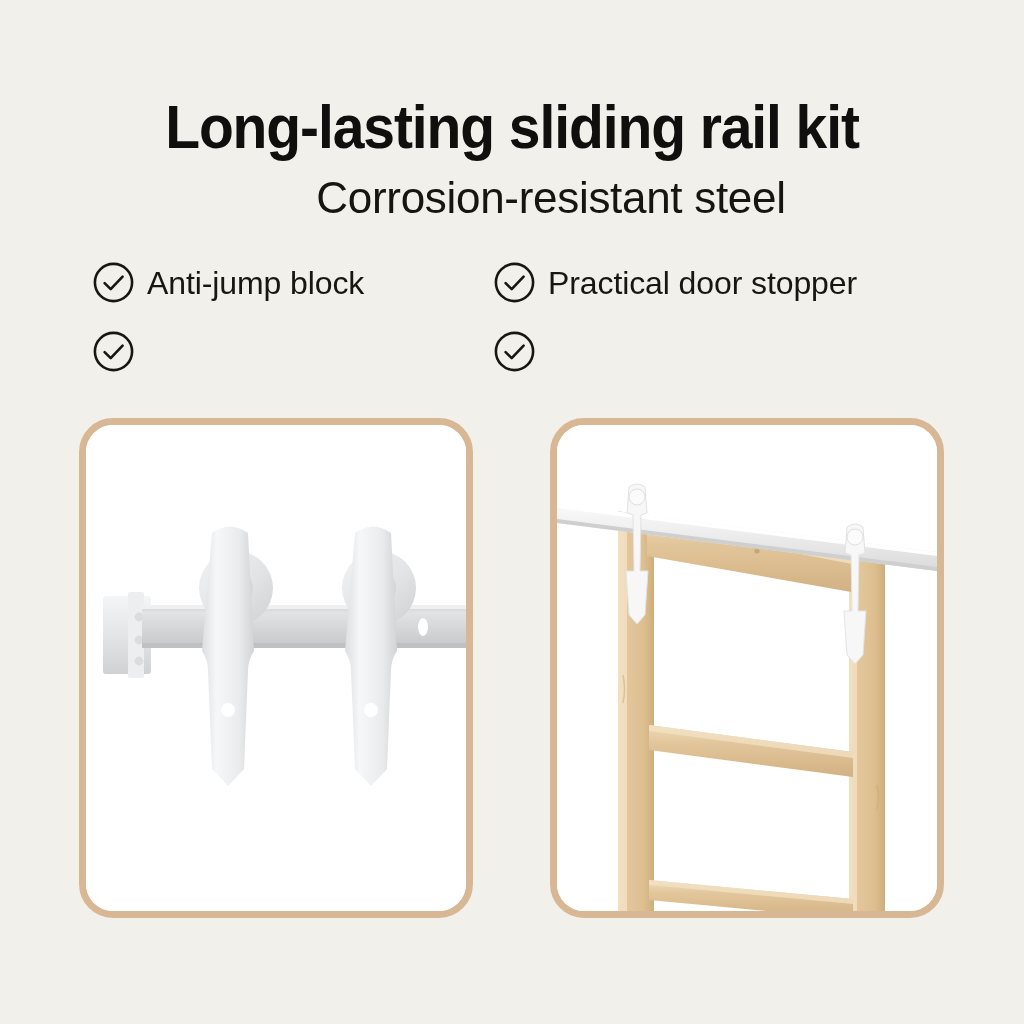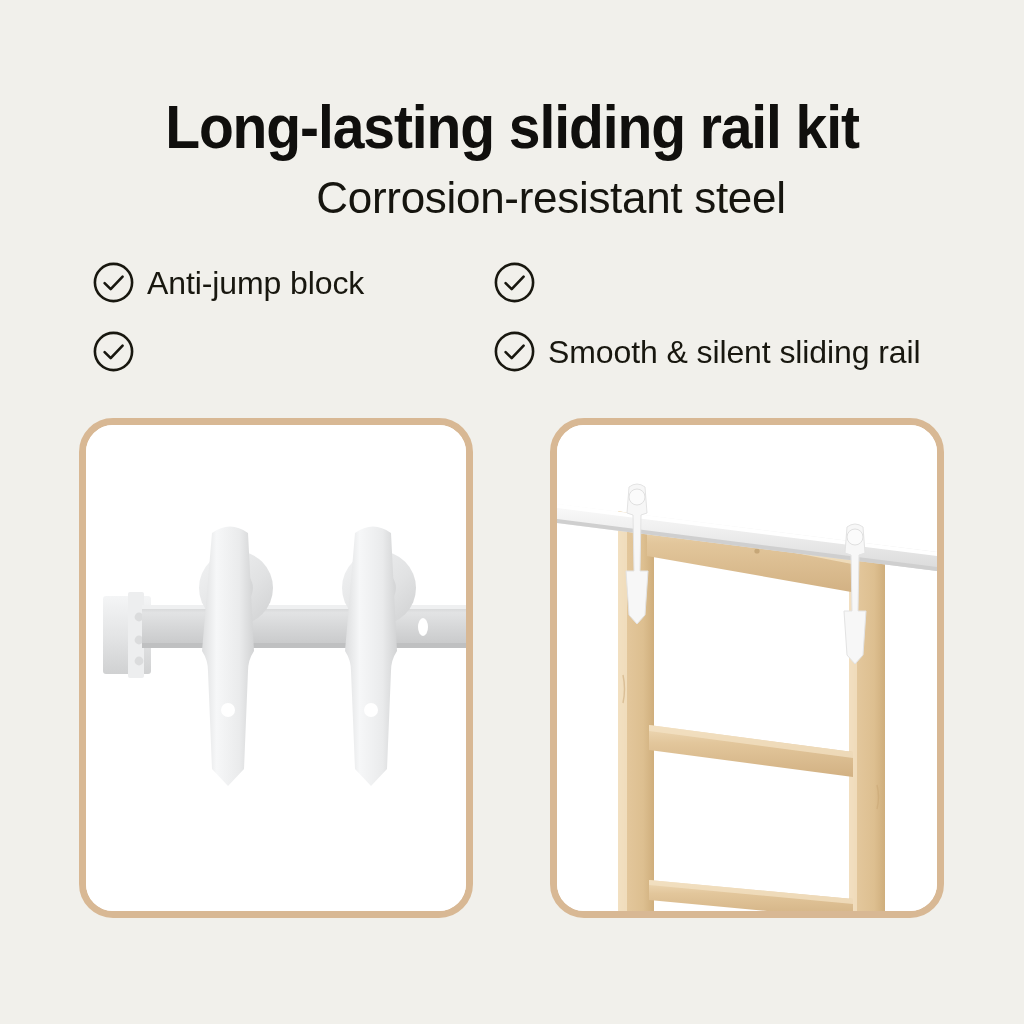--- a/index.html
+++ b/index.html
@@ -125,20 +125,21 @@
     <span class="feature-label">Anti-jump block</span>
   </div>
 
   <div class="feature-item col-right">
     <span class="check-icon-wrap">
       <svg class="check-icon" viewBox="0 0 41 41" aria-hidden="true">
         <circle cx="20.5" cy="20.5" r="18.6" fill="none" stroke="#18170F" stroke-width="2.6"></circle>
         <path d="M11.6 21.1 L17.7 27.2 L29.6 14.6" fill="none" stroke="#18170F" stroke-width="2.6" stroke-linecap="round" stroke-linejoin="round"></path>
       </svg>
     </span>
+    <span class="feature-label">Practical door stopper</span>
   </div>
 
 </div>
 
 <div class="feature-row" id="feature-row-2">
 
   <div class="feature-item col-left">
     <span class="check-icon-wrap">
       <svg class="check-icon" viewBox="0 0 41 41" aria-hidden="true">
         <circle cx="20.5" cy="20.5" r="18.6" fill="none" stroke="#18170F" stroke-width="2.6"></circle>
@@ -147,21 +148,20 @@
     </span>
   </div>
 
   <div class="feature-item col-right">
     <span class="check-icon-wrap">
       <svg class="check-icon" viewBox="0 0 41 41" aria-hidden="true">
         <circle cx="20.5" cy="20.5" r="18.6" fill="none" stroke="#18170F" stroke-width="2.6"></circle>
         <path d="M11.6 21.1 L17.7 27.2 L29.6 14.6" fill="none" stroke="#18170F" stroke-width="2.6" stroke-linecap="round" stroke-linejoin="round"></path>
       </svg>
     </span>
-    <span class="feature-label">Smooth &amp; silent sliding rail</span>
   </div>
 
 </div>
 
 <div class="photo-card" id="card-hardware">
 
   <svg class="card-canvas" viewBox="0 0 380 486" preserveAspectRatio="none">
     <defs>
       <linearGradient id="railGrad" x1="0" y1="0" x2="0" y2="1">
         <stop offset="0%" stop-color="#CFD0D1"></stop>

